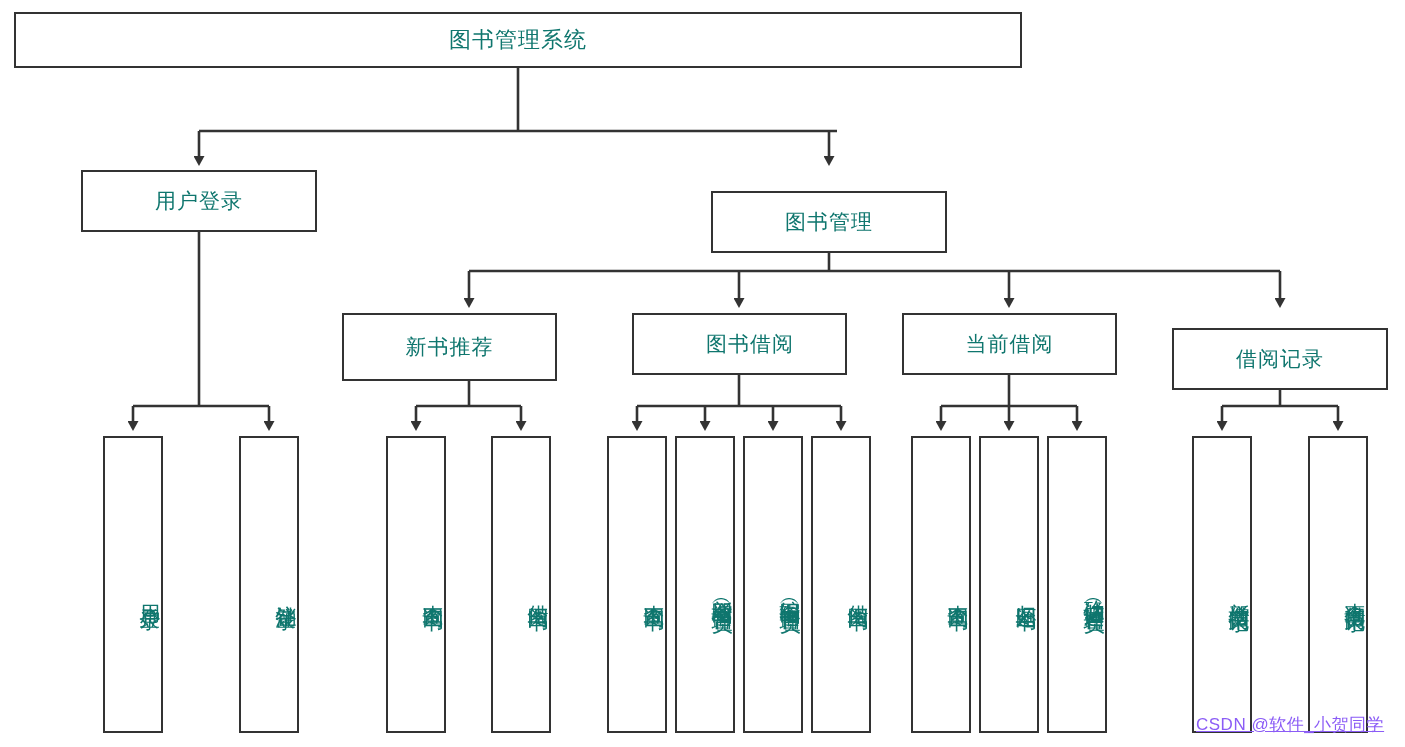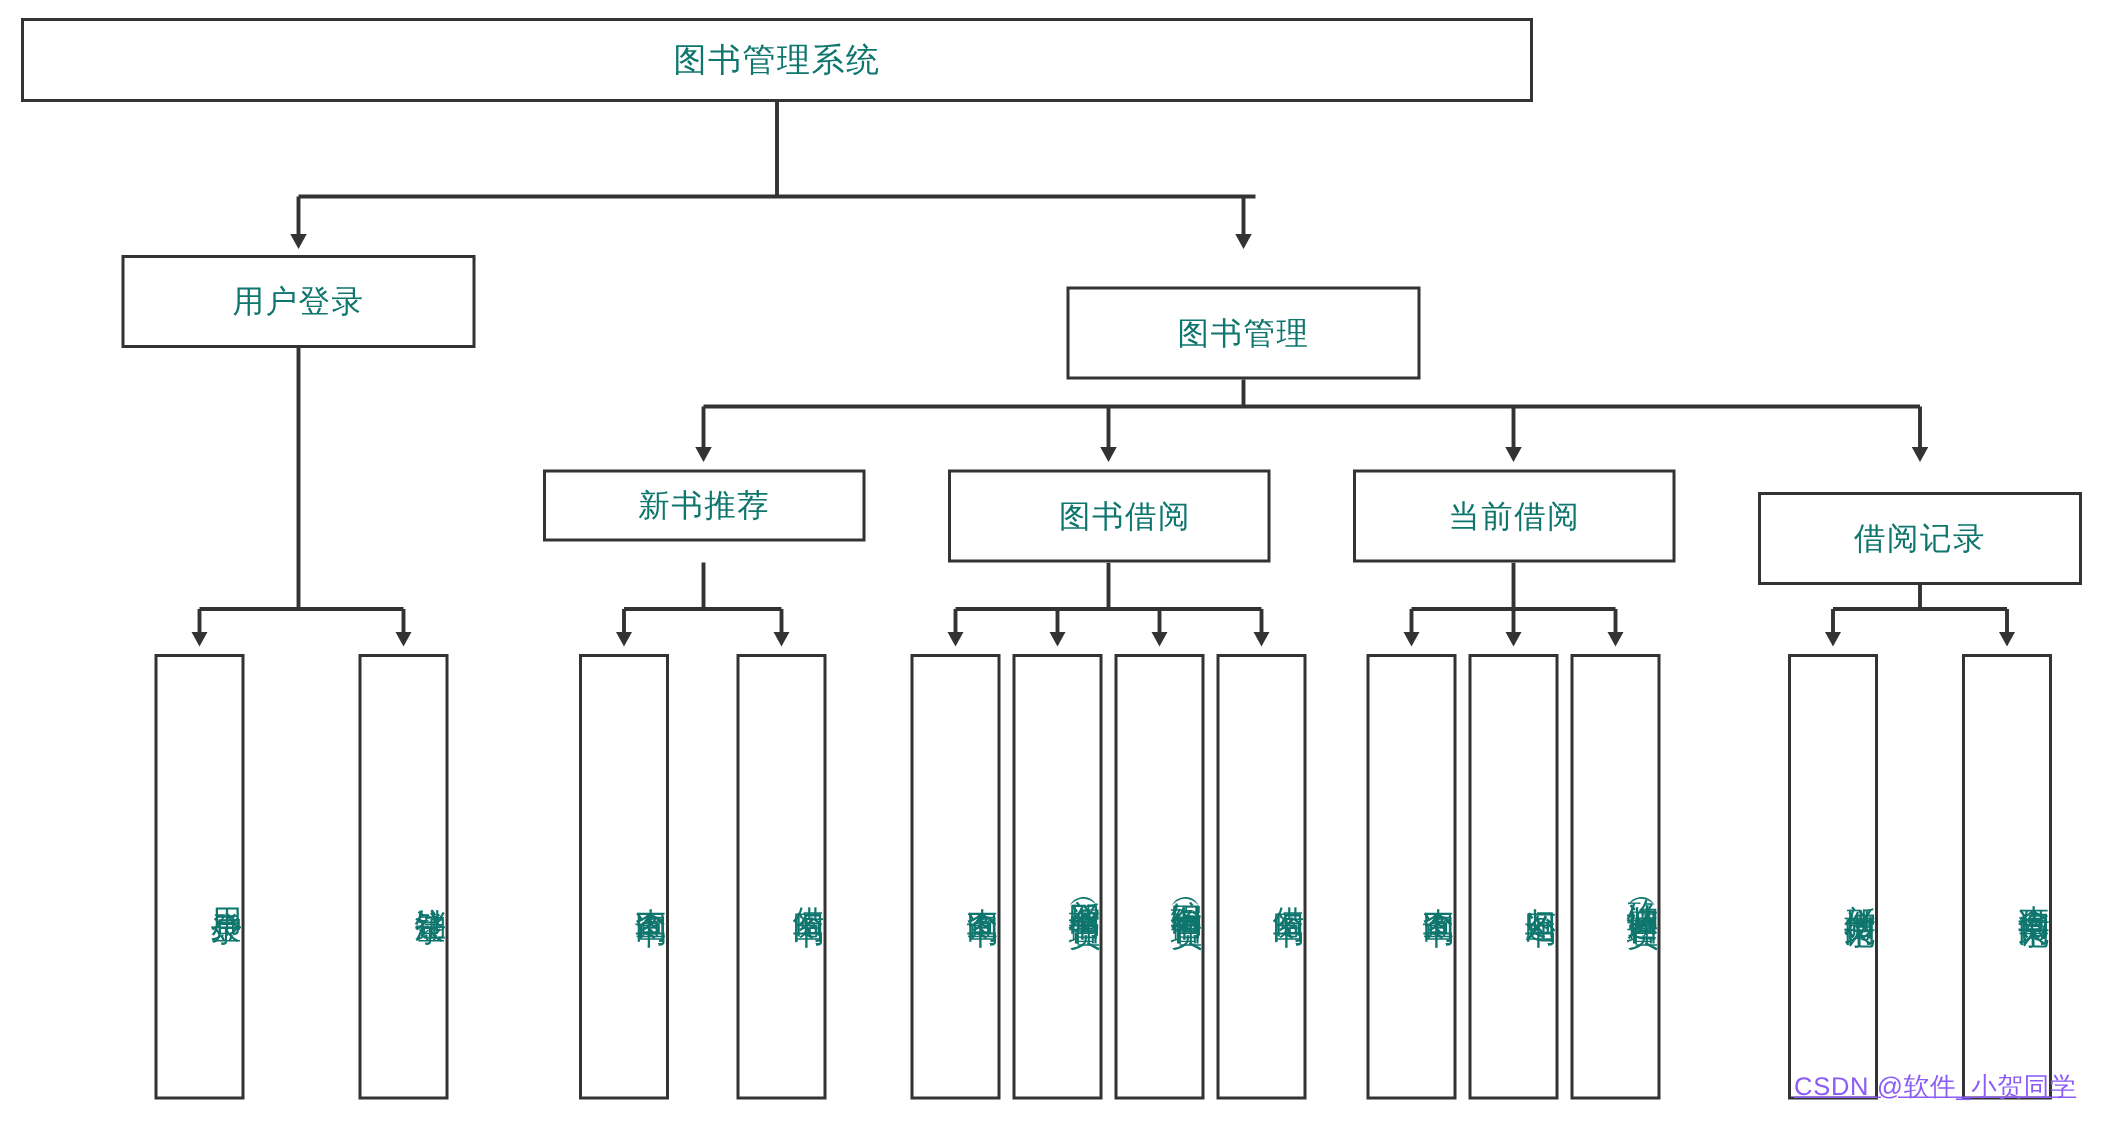--- a/index.html
+++ b/index.html
@@ -121,21 +121,21 @@
       <path d="M1222,406 L1222,422" marker-end="url(#arrow)"></path>
       <path d="M1338,406 L1338,422" marker-end="url(#arrow)"></path>
     </g>
   </svg>
 
   <div class="node node-h node-root" style="left:14px; top:12px; width:1008px; height:56px;">图书管理系统</div>
 
   <div class="node node-h" style="left:81px; top:170px; width:236px; height:62px;">用户登录</div>
   <div class="node node-h" style="left:711px; top:170px; width:236px; height:62px;margin-top:21px;">图书管理</div>
 
-  <div class="node node-h" style="left:362px; top:313px; width:215px; height:48px;">新书推荐</div>
+  <div class="node node-h" style="left:342px; top:313px; width:215px; height:68px;">新书推荐</div>
   <div class="node node-h" style="left:632px; top:313px; width:215px; height:62px;padding-left:21px;">图书借阅</div>
   <div class="node node-h" style="left:902px; top:313px; width:215px; height:62px;">当前借阅</div>
   <div class="node node-h" style="left:1172px; top:328px; width:216px; height:62px;">借阅记录</div>
 
   <div class="node node-v" style="left:103px; top:436px; width:60px; height:297px;">
     <span class="vlabel">用户登录</span>
   </div>
   <div class="node node-v" style="left:239px; top:436px; width:60px; height:297px;">
     <span class="vlabel">注销登录</span>
   </div>

